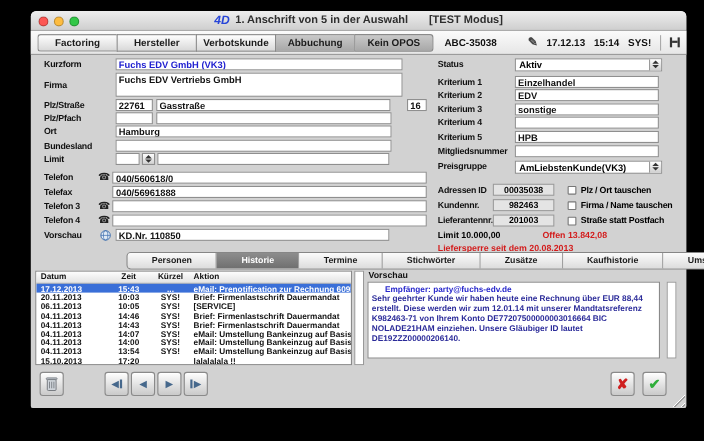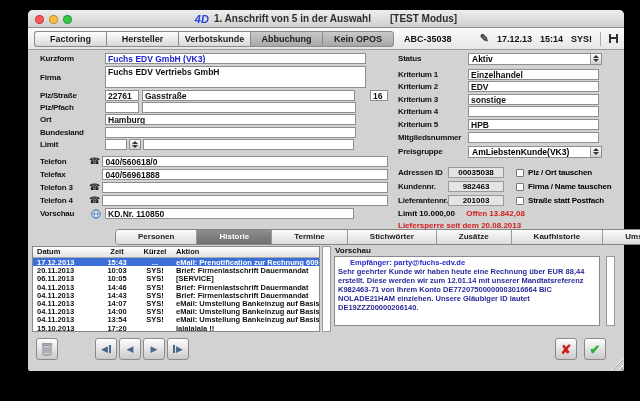--- a/index.html
+++ b/index.html
@@ -56,21 +56,21 @@
     display:flex; align-items:center; font-size:8.5px; font-weight:700; padding-left:3px; position:relative; }
   .dropdown .dd-btn { position:absolute; right:0; top:0; bottom:0; width:11px;
     background:linear-gradient(#fdfdfd,#cfcfcf); border-left:1px solid #9a9a9a;
     display:flex; flex-direction:column; align-items:center; justify-content:center; }
   .idbox { width:56px; height:11px; border:1px solid #999; background:#e4e4e4; font-size:8px;
     font-weight:700; text-align:center; line-height:10px; margin-left:8px; }
   .cb { width:8px; height:8px; border:1px solid #777; background:#fff; margin-left:12px; border-radius:1px; }
   .cblbl { font-size:8px; font-weight:700; margin-left:4px; white-space:nowrap; letter-spacing:-.2px; }
   .limitrow { font-size:8px; font-weight:700; margin-top:3px; }
   .red { color:#d31c1c; }
-  .offen { margin-left:9px; }
+  .offen { margin-left:36px; }
   
   .tabs { position:absolute; left:87px; top:219px; display:inline-flex; border:1px solid #868686;
     border-radius:4px; overflow:hidden; background:#dcdcdc; }
   .tab { padding:0 22px; height:14px; line-height:13px; font-size:8px; font-weight:700; color:#1c1c1c;
     background:linear-gradient(#fbfbfb,#dcdcdc); border-right:1px solid #9a9a9a; cursor:default; white-space:nowrap; }
   .tab:last-child { border-right:none; }
   .tab.active { background:linear-gradient(#8d8d8d,#6f6f6f); color:#fff; }
   
   .table { position:absolute; left:4px; top:236px; width:288px; height:86px;
     border:1px solid #8a8a8a; background:#fff; overflow:hidden; }

